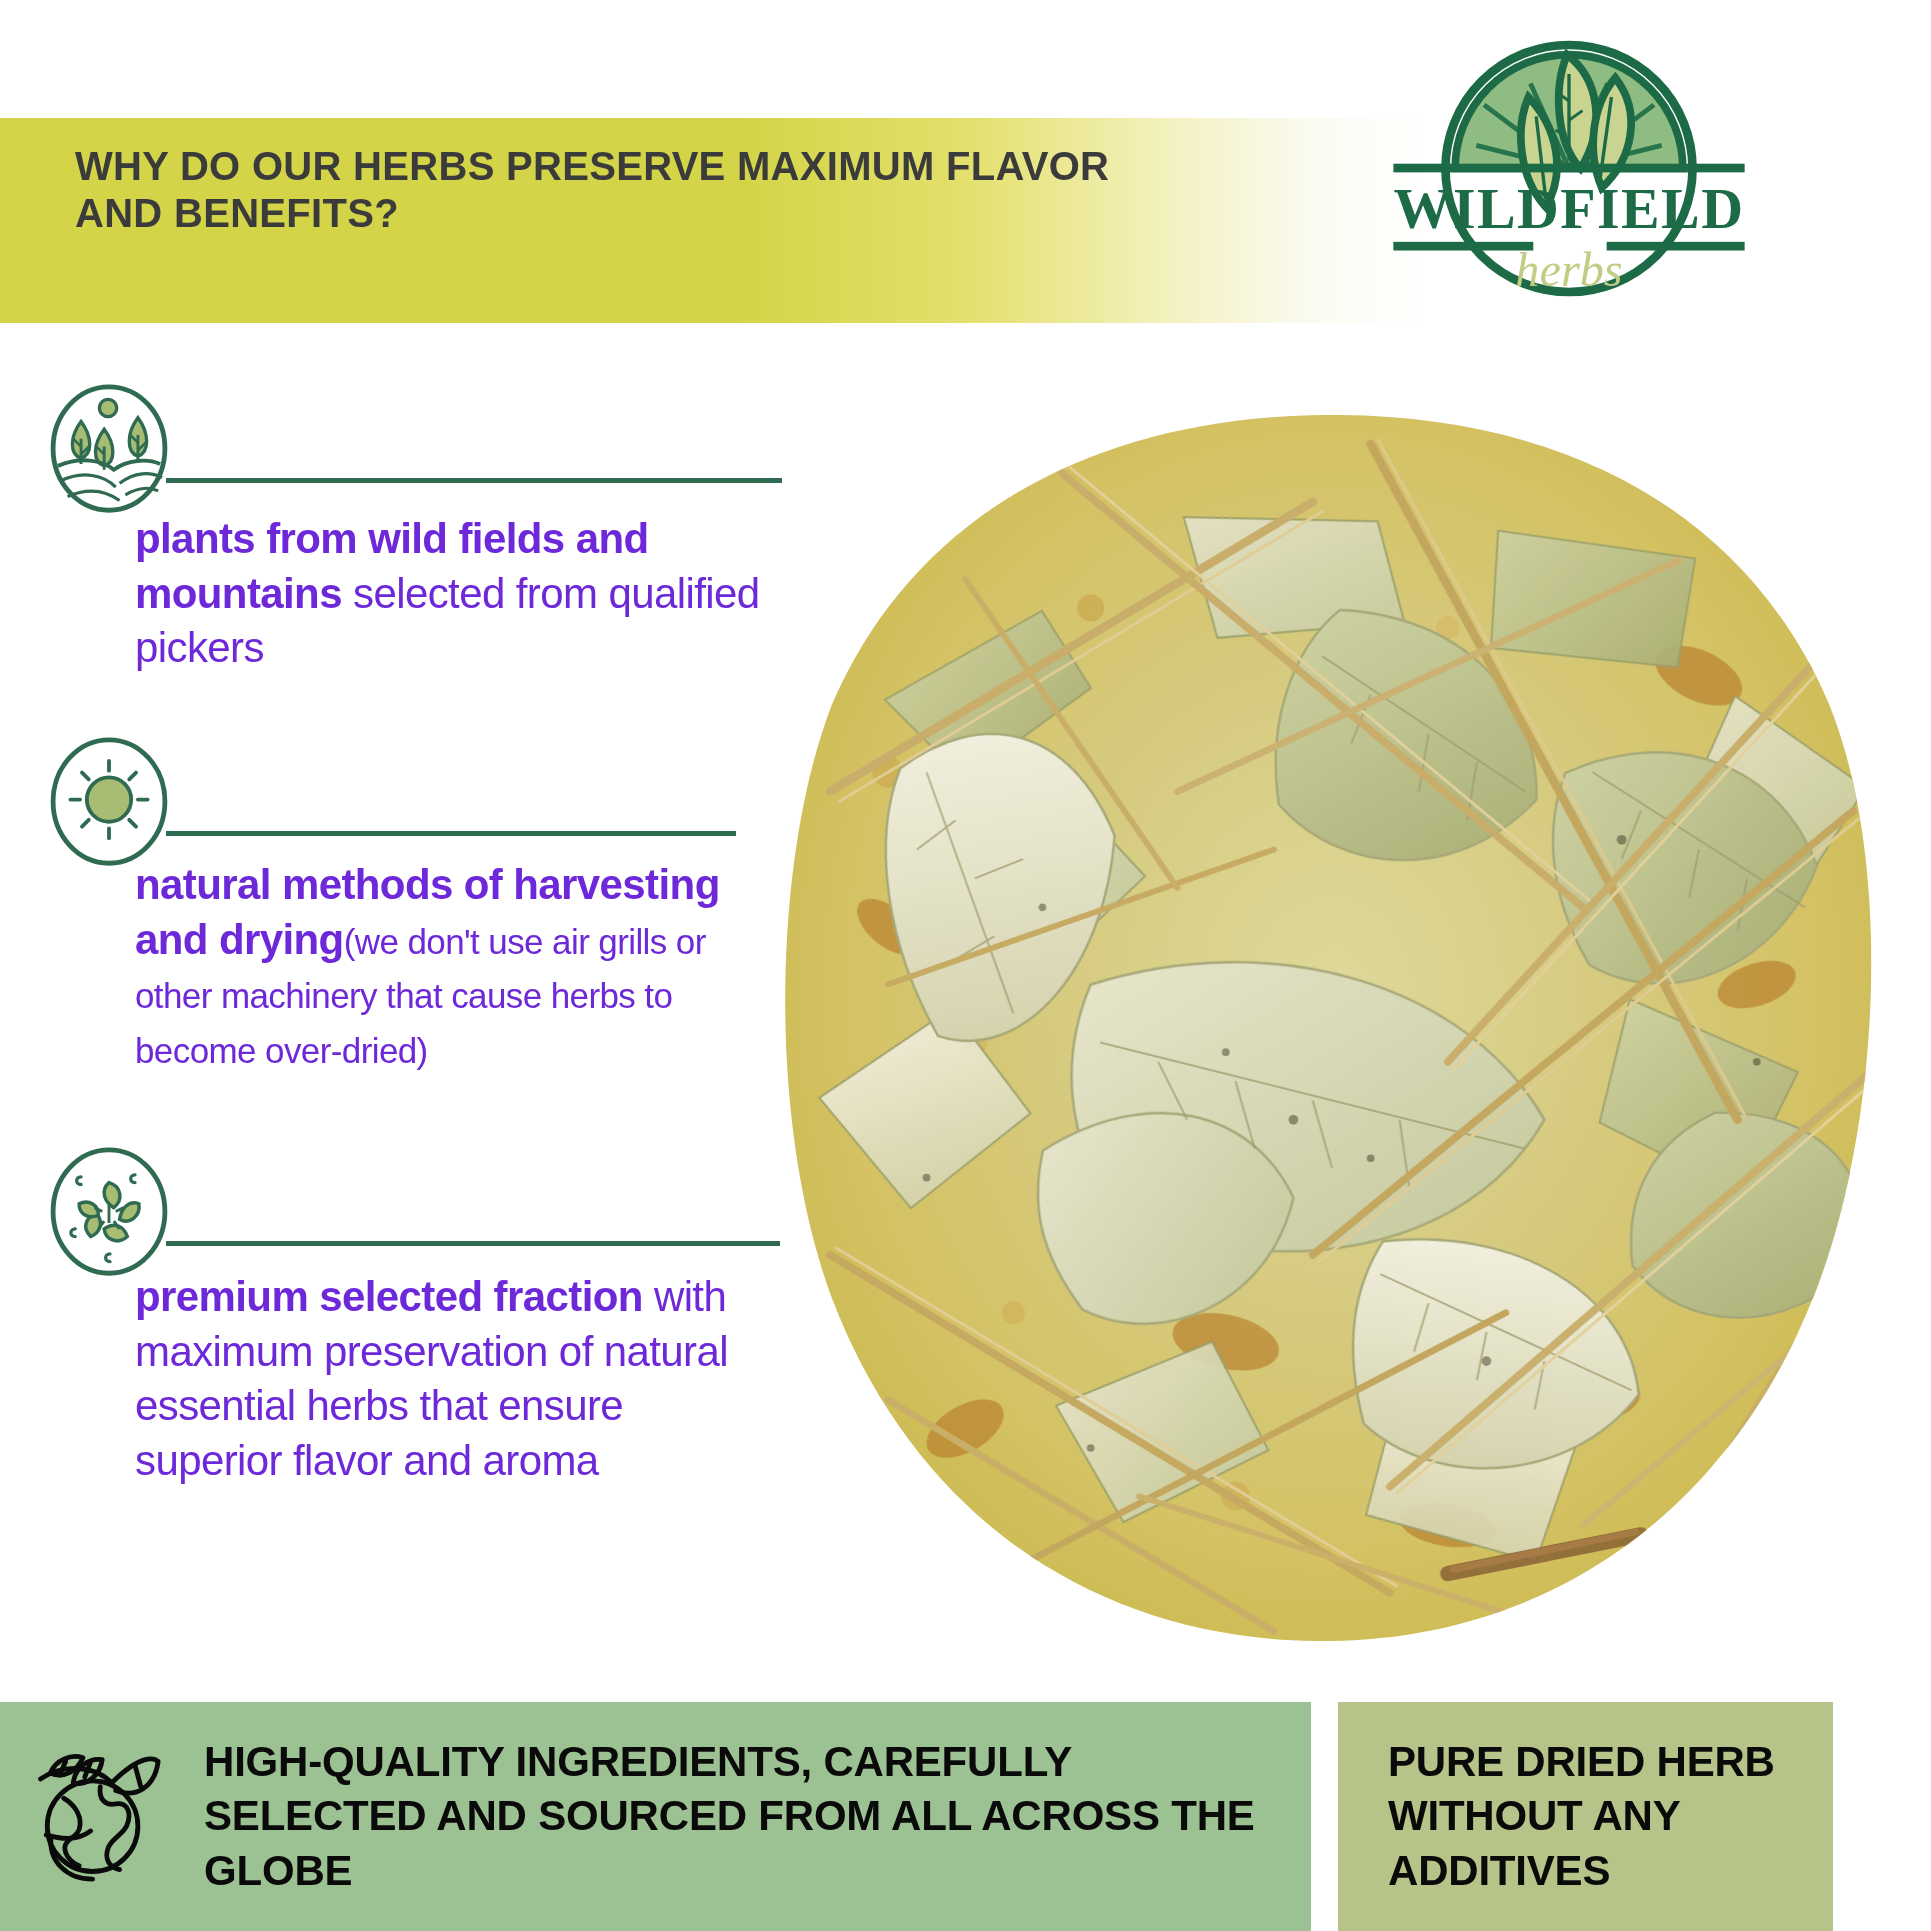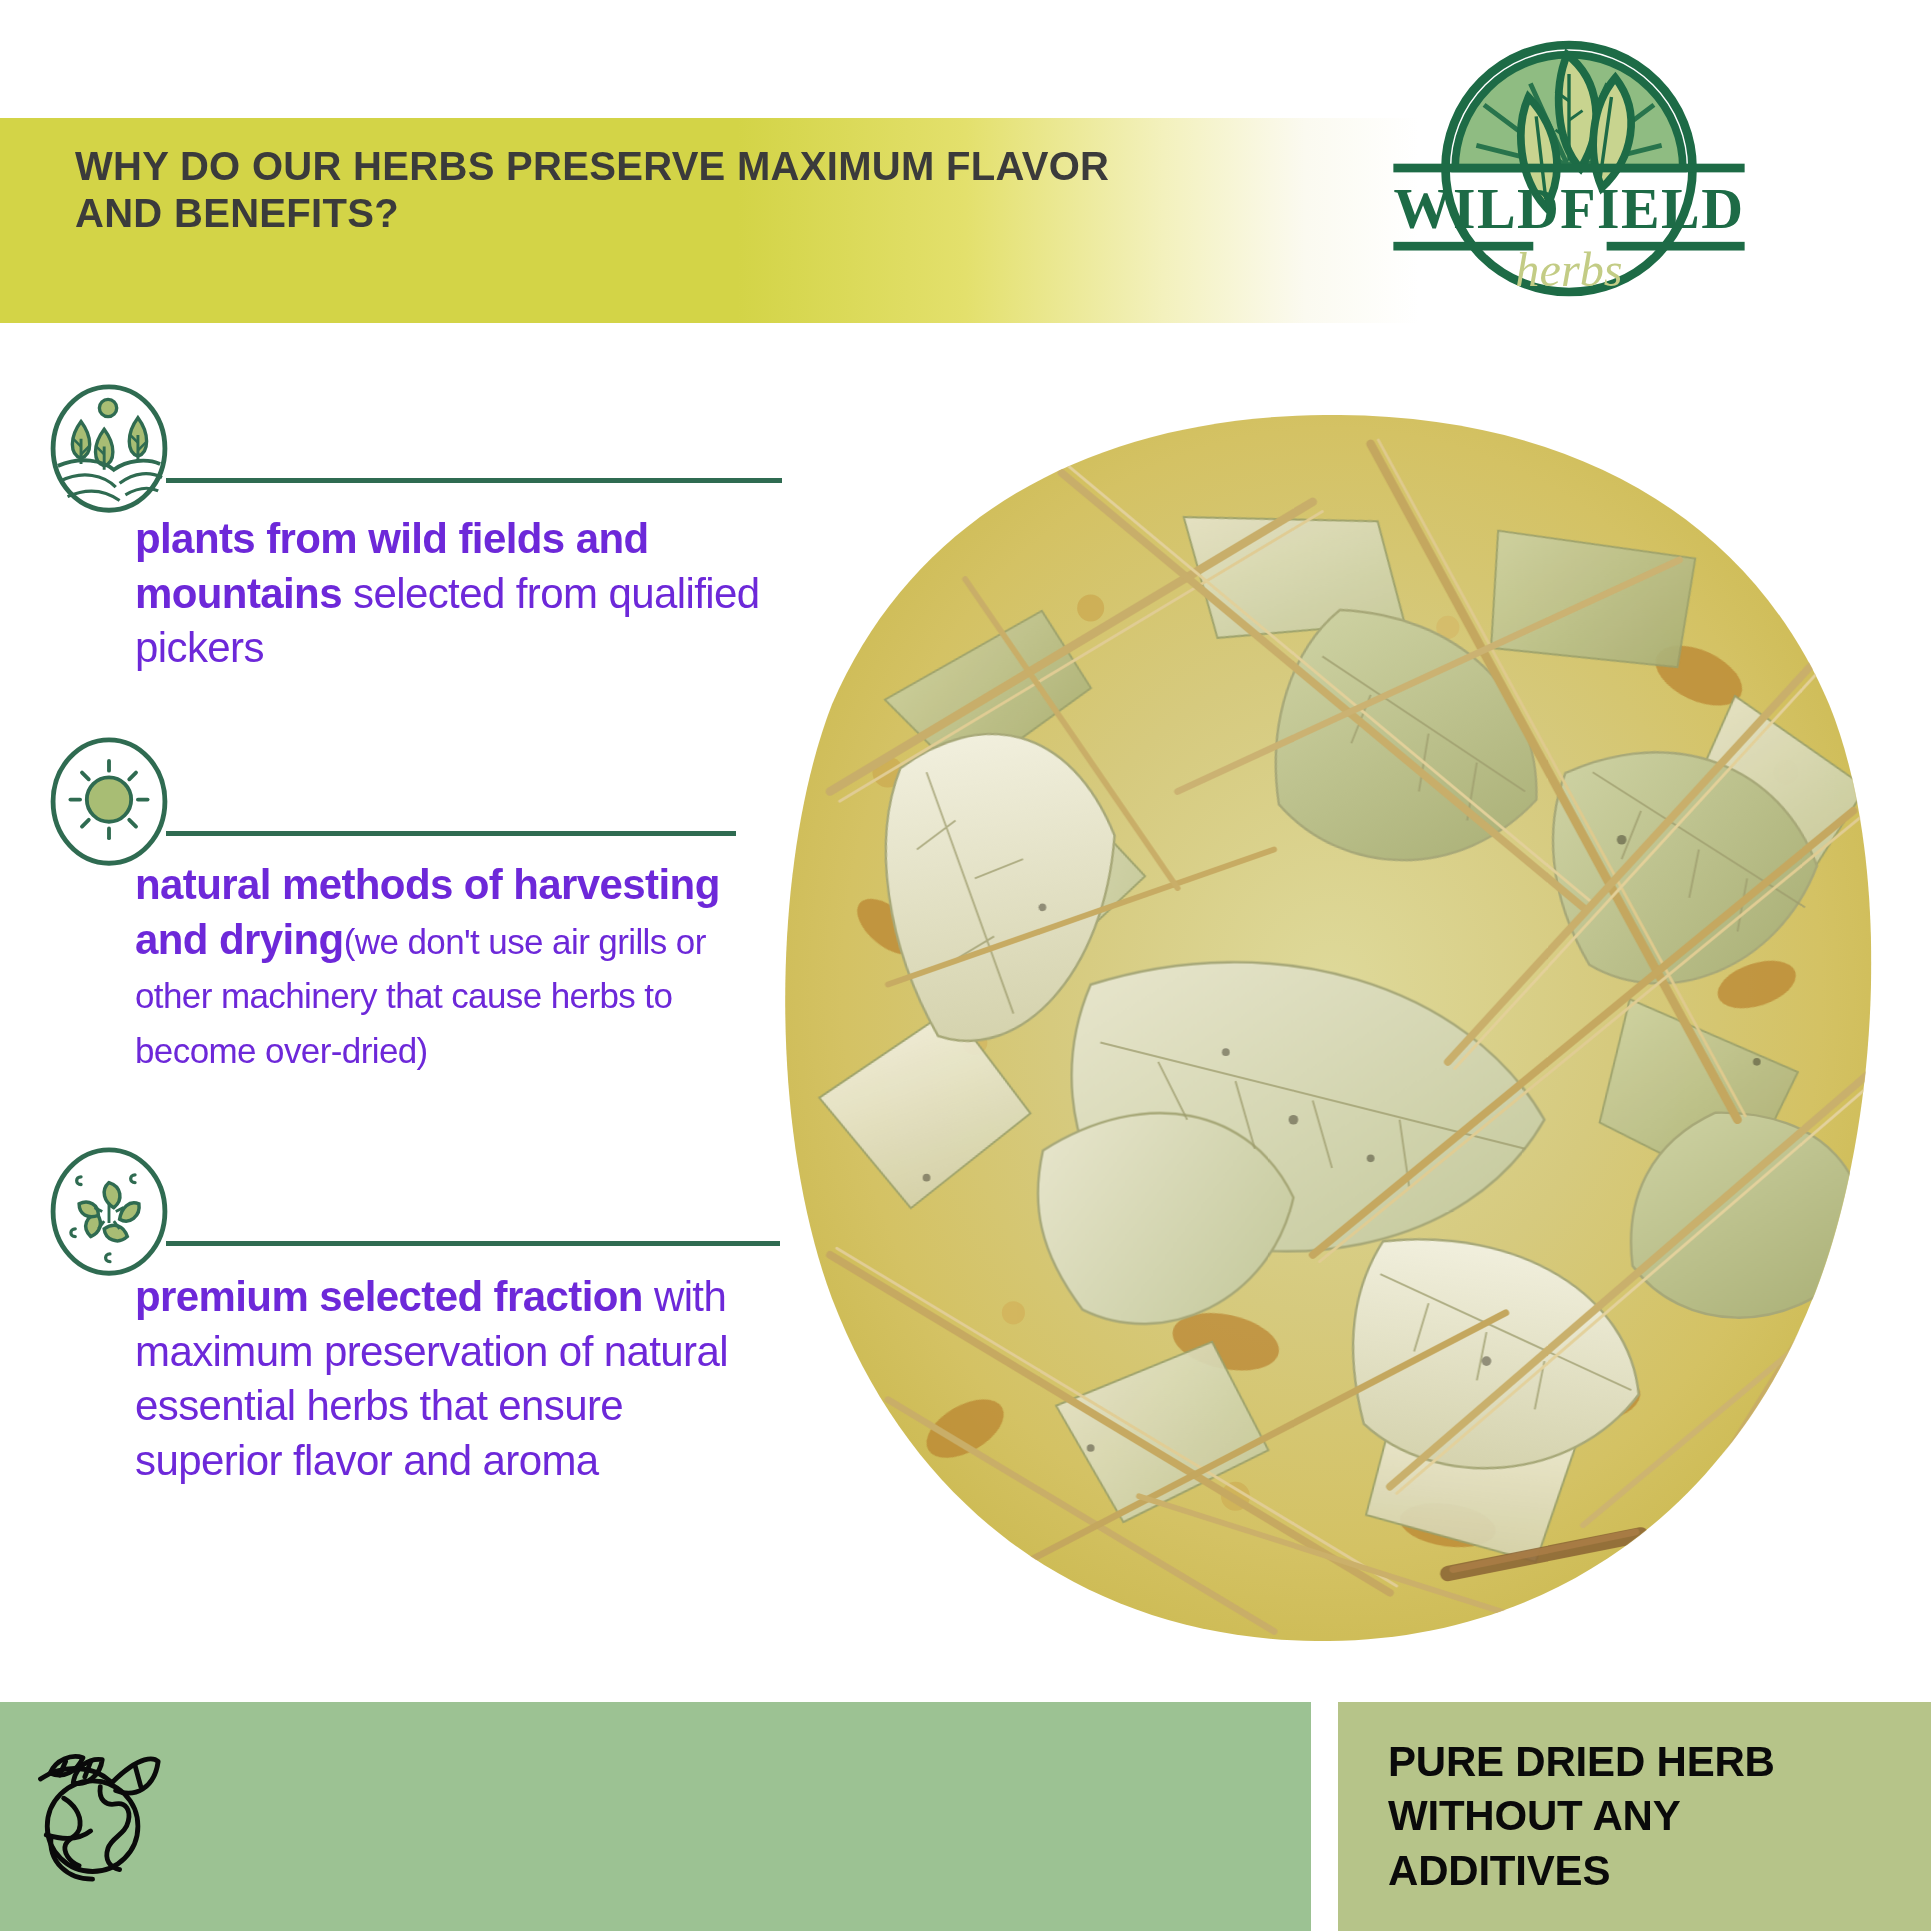--- a/index.html
+++ b/index.html
@@ -80,21 +80,21 @@
     position: absolute;
     left: 0; top: 1702px;
     width: 1311px; height: 229px;
     background: #9cc293;
     display: flex;
     align-items: center;
   }
   #bottom-bar-right {
     position: absolute;
     left: 1338px; top: 1702px;
-    width: 593px; height: 229px;
+    width: 495px; height: 229px;
     background: #b6c489;
     display: flex;
     align-items: center;
   }
   #globe-icon { width: 135px; height: 145px; margin-left: 27px; flex: none; }
   #globe-icon svg { display: block; width: 135px; height: 145px; }
   .bar-text {
     font-size: 42px;
     font-weight: bold;
     line-height: 1.30;
@@ -363,18 +363,19 @@
         <path d="M14 36 C38 20 70 22 88 40"></path>
         <path d="M24 30 C30 16 46 10 58 14 C52 28 38 36 24 30 Z"></path>
         <path d="M48 40 C50 24 64 14 78 16 C76 32 62 44 48 40 Z"></path>
         <path d="M88 40 C118 10 132 14 136 18 C132 46 112 56 92 48"></path>
         <path d="M112 22 L118 44"></path>
         <path d="M40 18 L34 32"></path>
         <path d="M66 18 L60 34"></path>
       </g>
     </svg>
   </div>
+  <div class="bar-text">HIGH-QUALITY INGREDIENTS, CAREFULLY SELECTED AND SOURCED FROM ALL ACROSS THE GLOBE</div>
 </div>
 
 <div id="bottom-bar-right">
   <div class="bar-text">PURE DRIED HERB WITHOUT ANY ADDITIVES</div>
 </div>
 
 
 </body></html>

